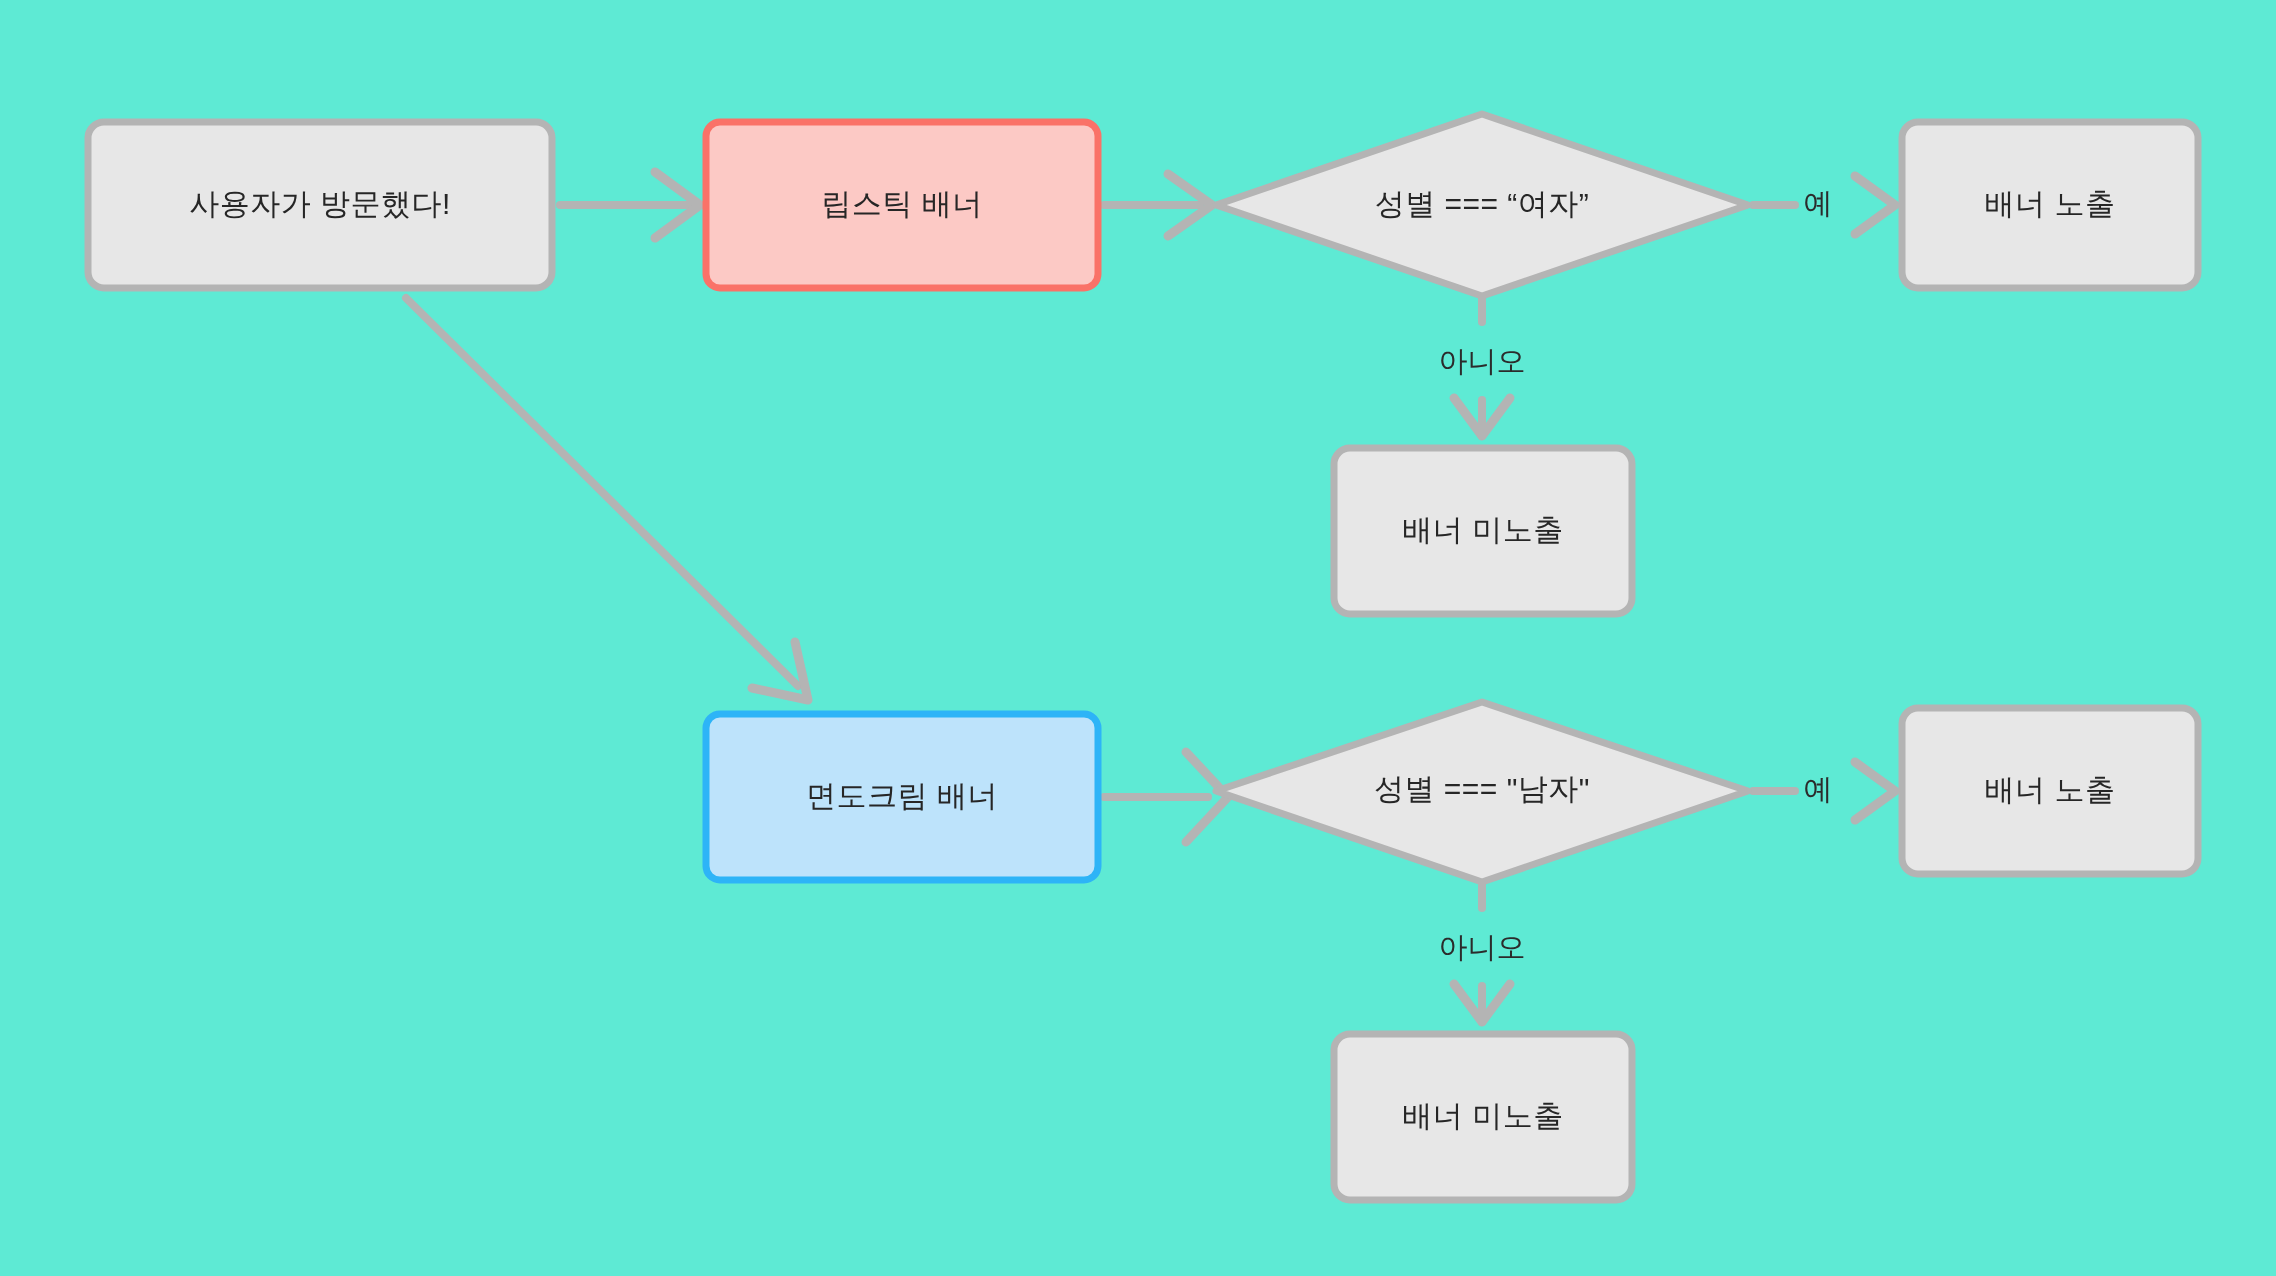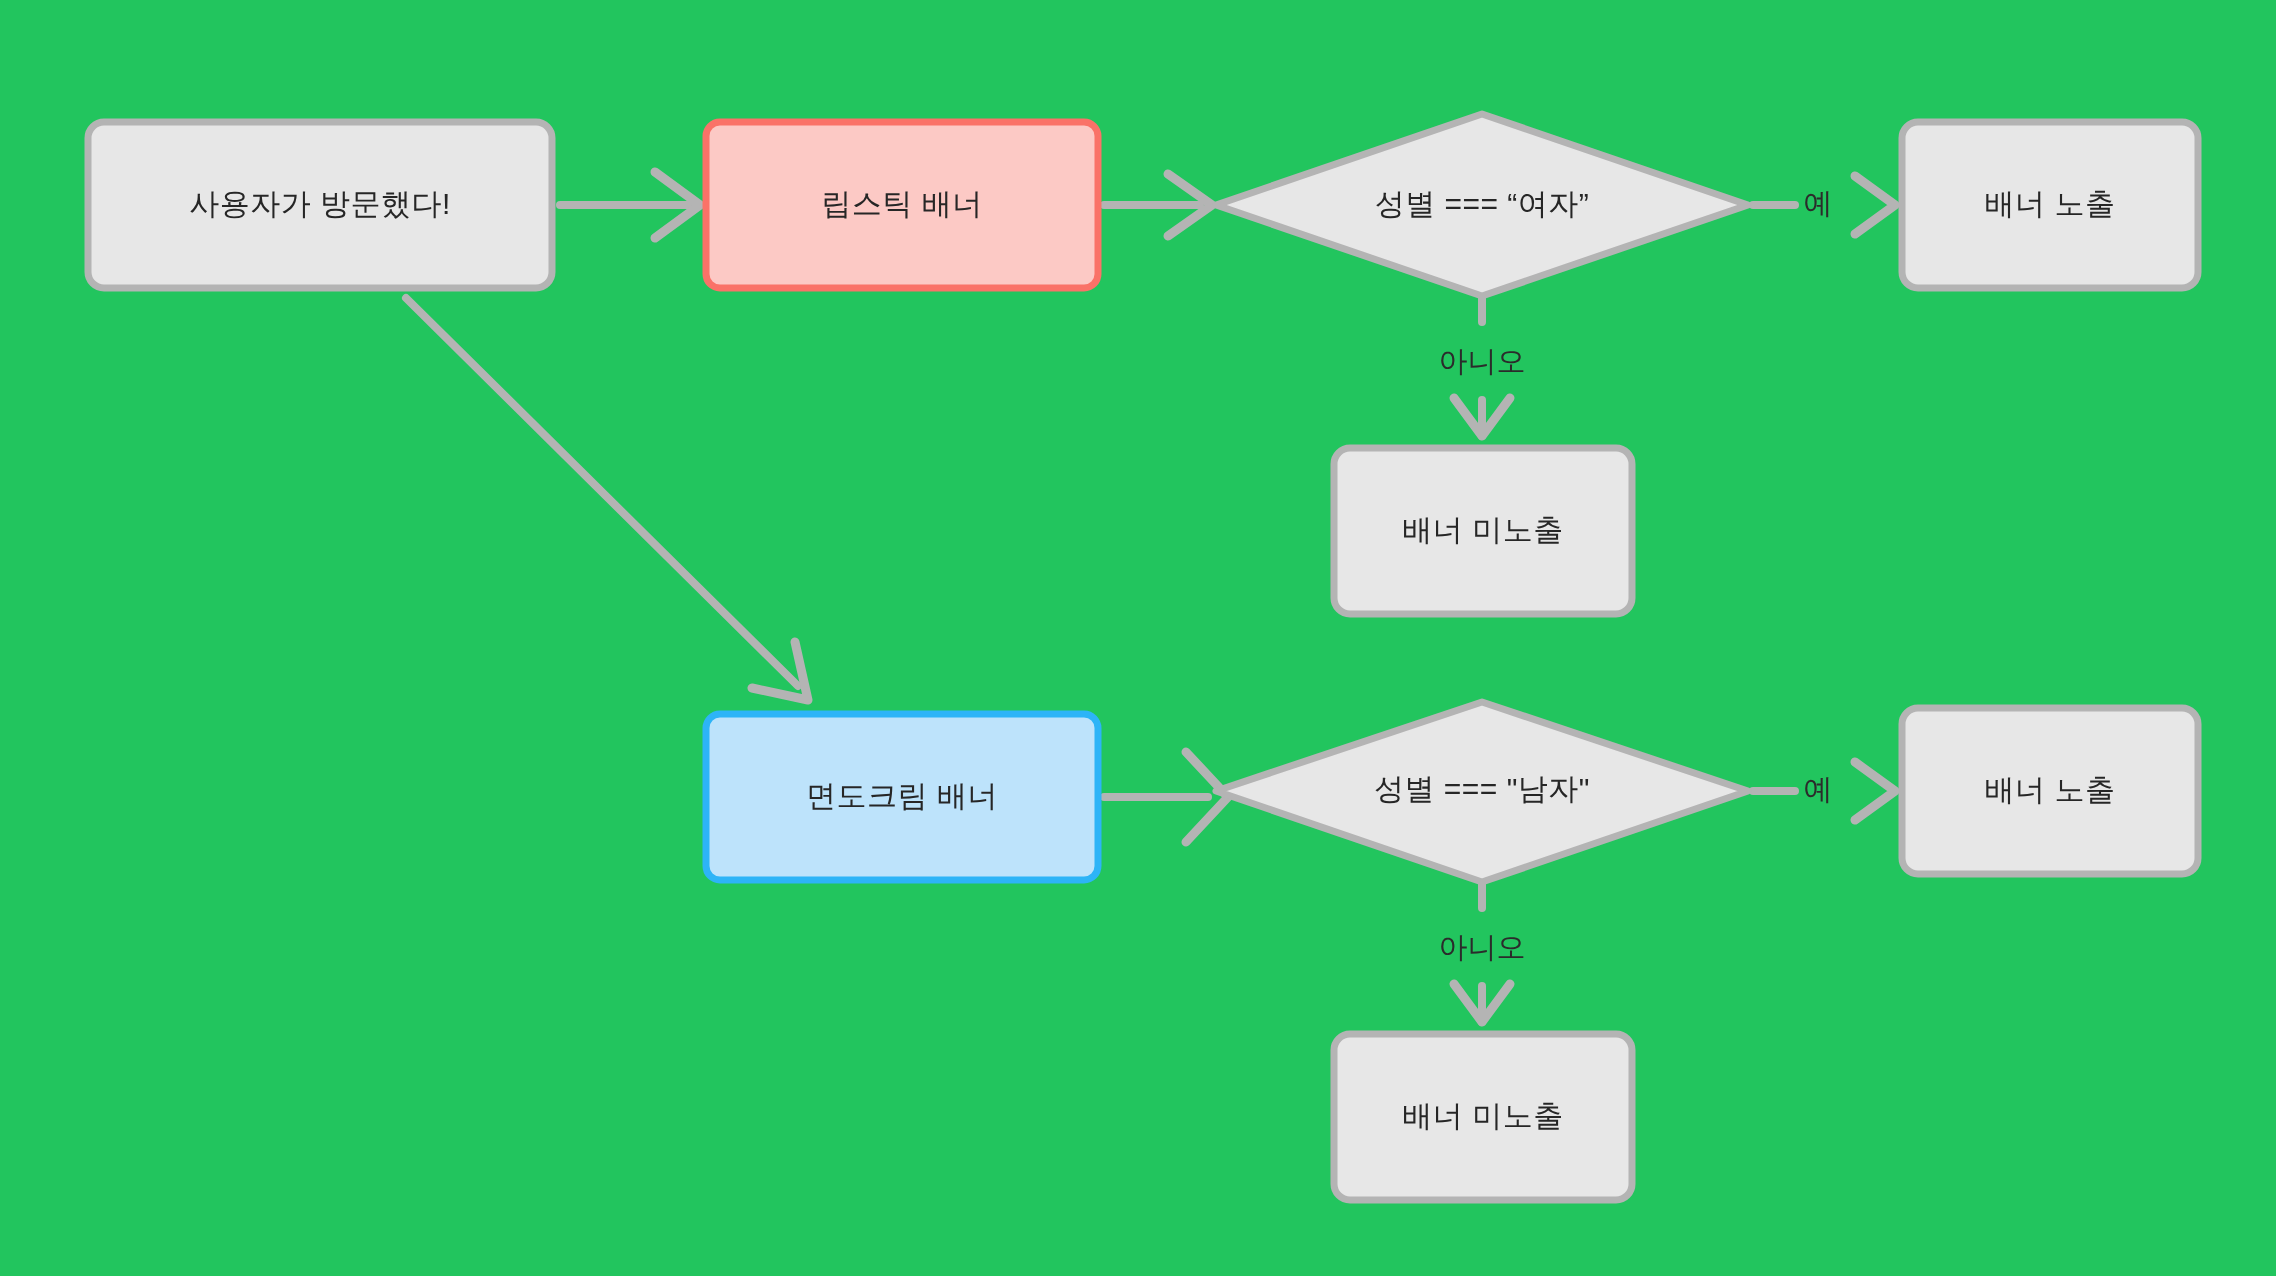--- a/index.html
+++ b/index.html
@@ -10,21 +10,21 @@
   body {
     width: 2276px;
     height: 1276px;
     font-family: "Liberation Sans", "DejaVu Sans", sans-serif;
     overflow: hidden;
   }
   #flowchart-canvas {
     position: relative;
     width: 2276px;
     height: 1276px;
-    background: #22c55e;
+    background: #5eead4;
   }
   svg.diagram {
     position: absolute;
     top: 0;
     left: 0;
     width: 2276px;
     height: 1276px;
     display: block;
   }
   .node-label {

